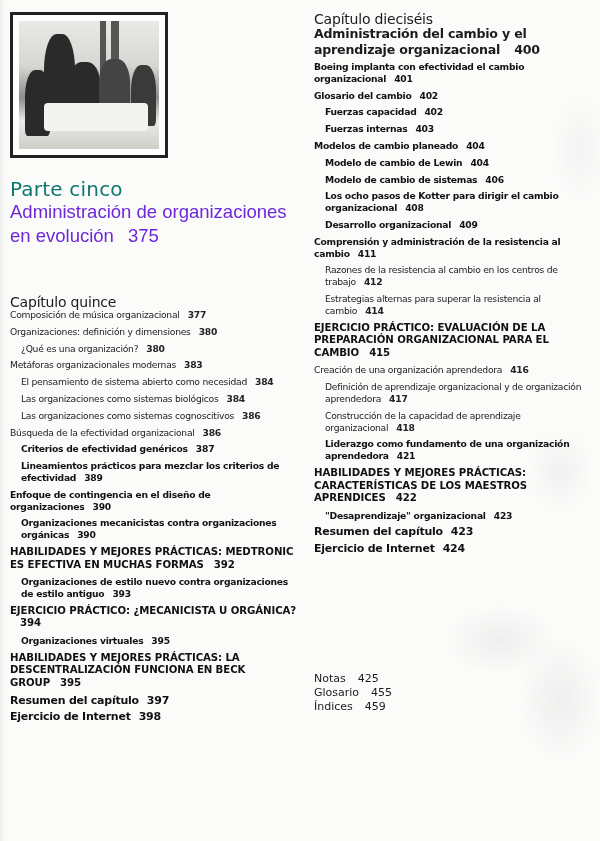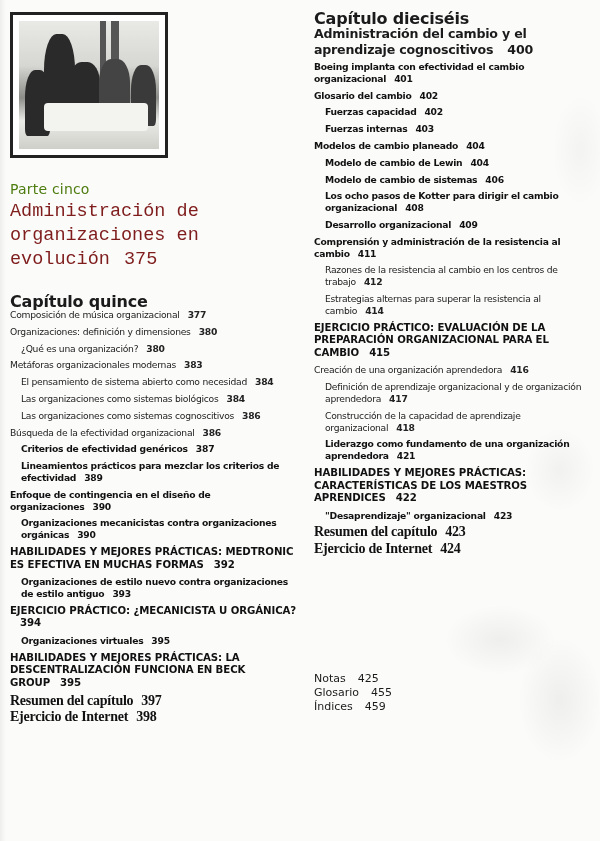--- a/index.html
+++ b/index.html
@@ -26,43 +26,43 @@
     .photo .inner {
       width: 100%; height: 100%; position: relative; overflow: hidden;
       background: linear-gradient(180deg, #e9e9e6 0%, #d6d6d2 35%, #8c8c88 60%, #eaeae6 78%, #cfcfca 100%);
     }
     .photo .inner .fig { position: absolute; background: #2a2a2a; border-radius: 40% 40% 10% 10%; }
     .photo .inner .win { position: absolute; top: 0; width: 6px; height: 60%; background: #555; }
     .photo .inner .table { position: absolute; left: 18%; right: 8%; top: 64%; height: 22%; background: #f3f3f0; border-radius: 4px; }
 
     .part-block { position: absolute; left: 10px; top: 178px; width: 285px; }
     .part-label {
-      font-family: "DejaVu Sans", sans-serif; font-size: 14px; font-weight: normal;
-      letter-spacing: 0.2px; line-height: 22px; color: #4d7c0f;
+      font-family: "DejaVu Sans", sans-serif; font-size: 20px; font-weight: normal;
+      letter-spacing: 0.2px; line-height: 22px; color: #0f766e;
     }
     .part-title {
-      font-family: Liberation Mono, monospace; font-size: 18.5px; line-height: 24px; color: #7f1d1d;
+      font-family: Liberation Sans, sans-serif; font-size: 18.5px; line-height: 24px; color: #6d28d9;
     }
     .part-title .pg { margin-left: 14px; }
 
     .col { position: absolute; font-family: "DejaVu Sans", sans-serif; }
     .col-left { left: 10px; top: 295px; width: 292px; }
     .col-right { left: 314px; top: 12px; width: 284px; }
 
-    .ch-label { font-size: 16px; font-weight: bold; line-height: 14px; letter-spacing: -0.2px; }
+    .ch-label { font-size: 14px; font-weight: normal; line-height: 14px; letter-spacing: -0.2px; }
     .ch-title { font-size: 12.6px; font-weight: bold; line-height: 16px; letter-spacing: -0.2px; margin-bottom: 3px; }
     .ch-title .pg { margin-left: 14px; }
 
     .entry { font-size: 9.2px; line-height: 11.8px; margin-bottom: 5px; letter-spacing: -0.25px; color: #222; }
     .entry.bold { font-weight: bold; color: #111; }
     .entry.l2 { padding-left: 11px; }
     .entry .pg { margin-left: 8px; font-weight: bold; }
     .entry.caps { font-size: 10.2px; font-weight: bold; line-height: 12.6px; letter-spacing: -0.1px; margin-bottom: 5px; color: #111; }
     .entry.caps .pg { margin-left: 10px; }
-    .entry.heavy { font-size: 14px; font-weight: bold; color: #111; font-family: Liberation Serif, serif; }
+    .entry.heavy { font-size: 11px; font-weight: bold; color: #111; }
 
     .back-matter { position: absolute; left: 314px; top: 672px; font-size: 11px; line-height: 14px; }
     .back-matter .pg { margin-left: 12px; }
   </style>
 </head>
 <body>
 
 <div class="texture"></div>
 
 <div class="photo">
@@ -103,21 +103,21 @@
       <div class="entry caps"><span>EJERCICIO PRÁCTICO: ¿MECANICISTA U ORGÁNICA?</span><span class="pg">394</span></div>
       <div class="entry l2 bold"><span>Organizaciones virtuales</span><span class="pg">395</span></div>
       <div class="entry caps"><span>HABILIDADES Y MEJORES PRÁCTICAS: LA DESCENTRALIZACIÓN FUNCIONA EN BECK GROUP</span><span class="pg">395</span></div>
       <div class="entry heavy"><span>Resumen del capítulo</span><span class="pg">397</span></div>
       <div class="entry heavy"><span>Ejercicio de Internet</span><span class="pg">398</span></div>
     </div>
 </div>
 
 <div class="col col-right">
   <div class="ch-label">Capítulo dieciséis</div>
-  <div class="ch-title"><span>Administración del cambio y el aprendizaje cognoscitivos</span><span class="pg">400</span></div>
+  <div class="ch-title"><span>Administración del cambio y el aprendizaje organizacional</span><span class="pg">400</span></div>
   <div id="ch16-entries">
       <div class="entry bold"><span>Boeing implanta con efectividad el cambio organizacional</span><span class="pg">401</span></div>
       <div class="entry bold"><span>Glosario del cambio</span><span class="pg">402</span></div>
       <div class="entry l2 bold"><span>Fuerzas capacidad</span><span class="pg">402</span></div>
       <div class="entry l2 bold"><span>Fuerzas internas</span><span class="pg">403</span></div>
       <div class="entry bold"><span>Modelos de cambio planeado</span><span class="pg">404</span></div>
       <div class="entry l2 bold"><span>Modelo de cambio de Lewin</span><span class="pg">404</span></div>
       <div class="entry l2 bold"><span>Modelo de cambio de sistemas</span><span class="pg">406</span></div>
       <div class="entry l2 bold"><span>Los ocho pasos de Kotter para dirigir el cambio organizacional</span><span class="pg">408</span></div>
       <div class="entry l2 bold"><span>Desarrollo organizacional</span><span class="pg">409</span></div>

